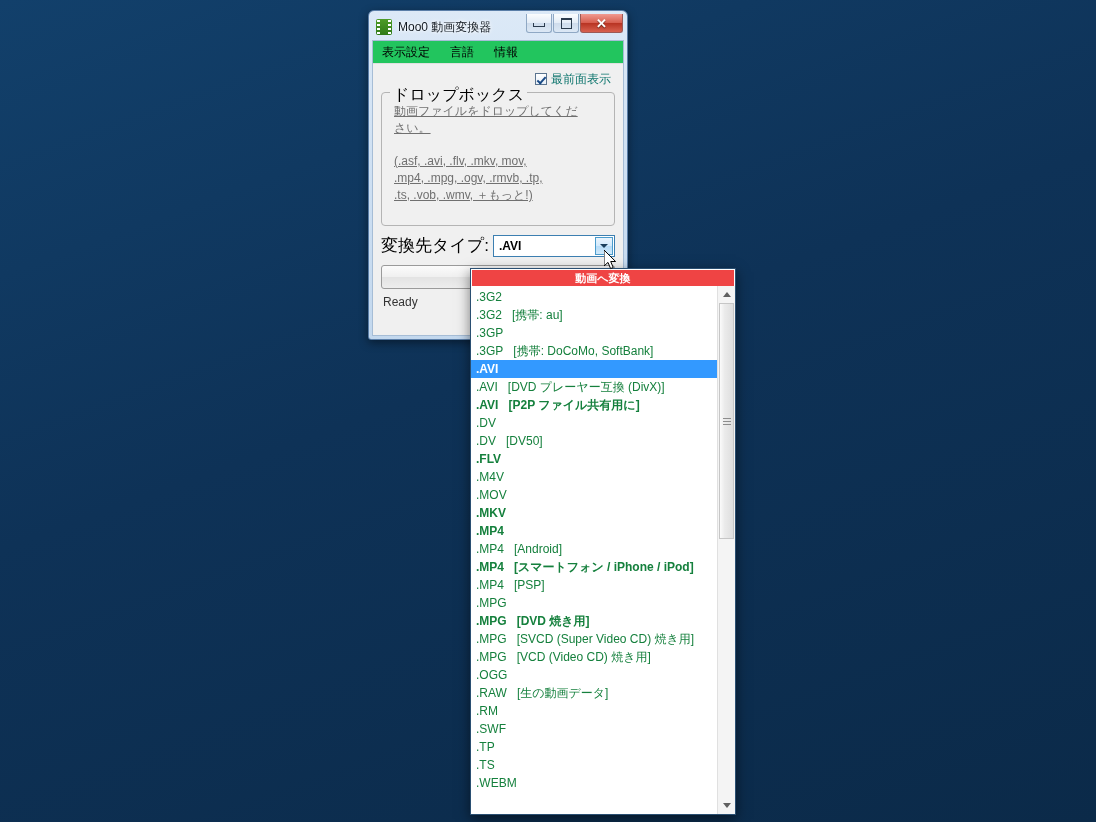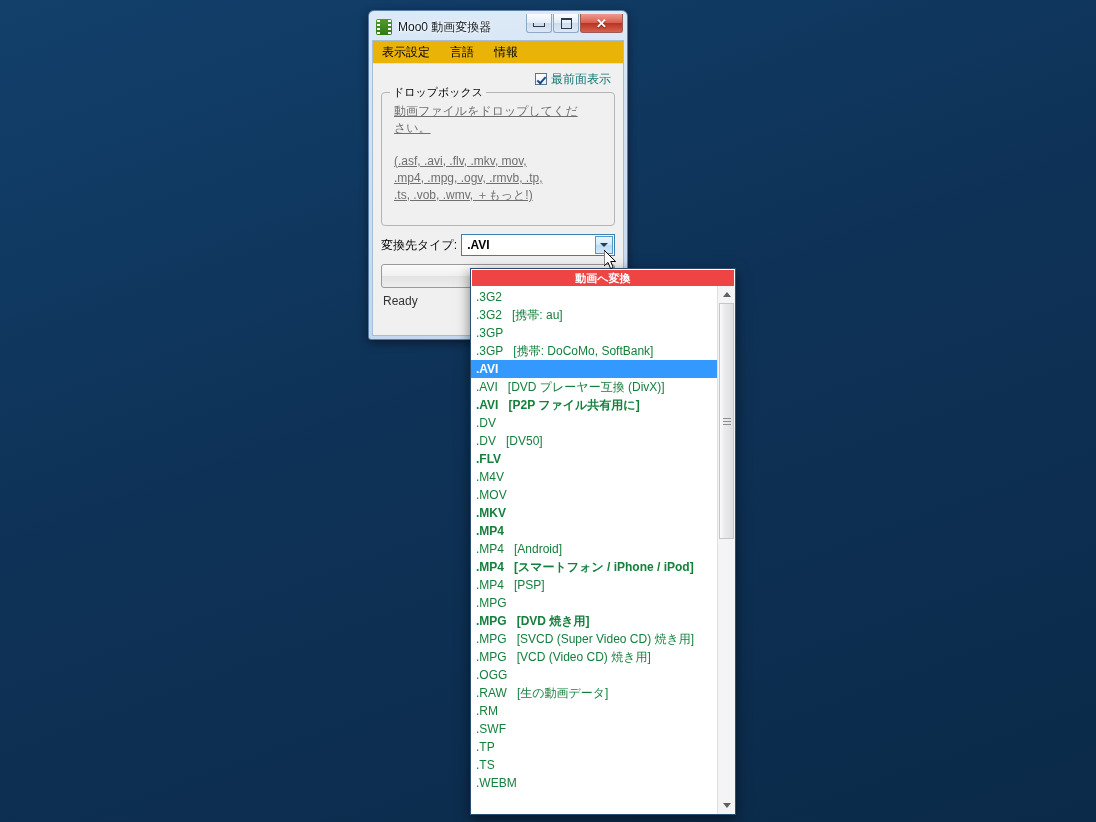--- a/index.html
+++ b/index.html
@@ -119,21 +119,21 @@
     box-sizing: border-box;
     display: flex;
     flex-direction: column;
   }
   #menubar {
     height: 22px;
     display: flex;
     align-items: center;
     padding-left: 6px;
     gap: 14px;
-    background: #eab308;
+    background: #22c55e;
     border-bottom: 1px solid #e0e0e0;
     text-align: center;
   }
   .menu-item {
     font-size: 12px;
     color: #000;
     padding: 2px 3px;
     white-space: nowrap;
   }
   #body-area {
@@ -175,39 +175,39 @@
     height: 134px;
     box-sizing: border-box;
     padding: 10px 10px 0 12px;
   }
   #dropbox-legend {
     position: absolute;
     top: -8px;
     left: 8px;
     background: #f0f0f0;
     padding: 0 3px;
-    font-size: 11px;
+    font-size: 16px;
     color: #000;
     white-space: nowrap;
   }
   .drop-text {
     font-size: 12px;
     color: #707070;
     line-height: 17px;
     text-decoration: underline;
   }
   .drop-text.exts { margin-top: 16px; }
 
   #combo-row {
     display: flex;
     align-items: center;
     margin-top: 8px;
   }
   #combo-label {
-    font-size: 12px;
+    font-size: 17px;
     color: #000;
     white-space: nowrap;
     margin-right: 4px;
   }
   #combo-box {
     flex: 1;
     height: 22px;
     border: 1px solid #3c7fb1;
     background: #ffffff;
     box-sizing: border-box;

